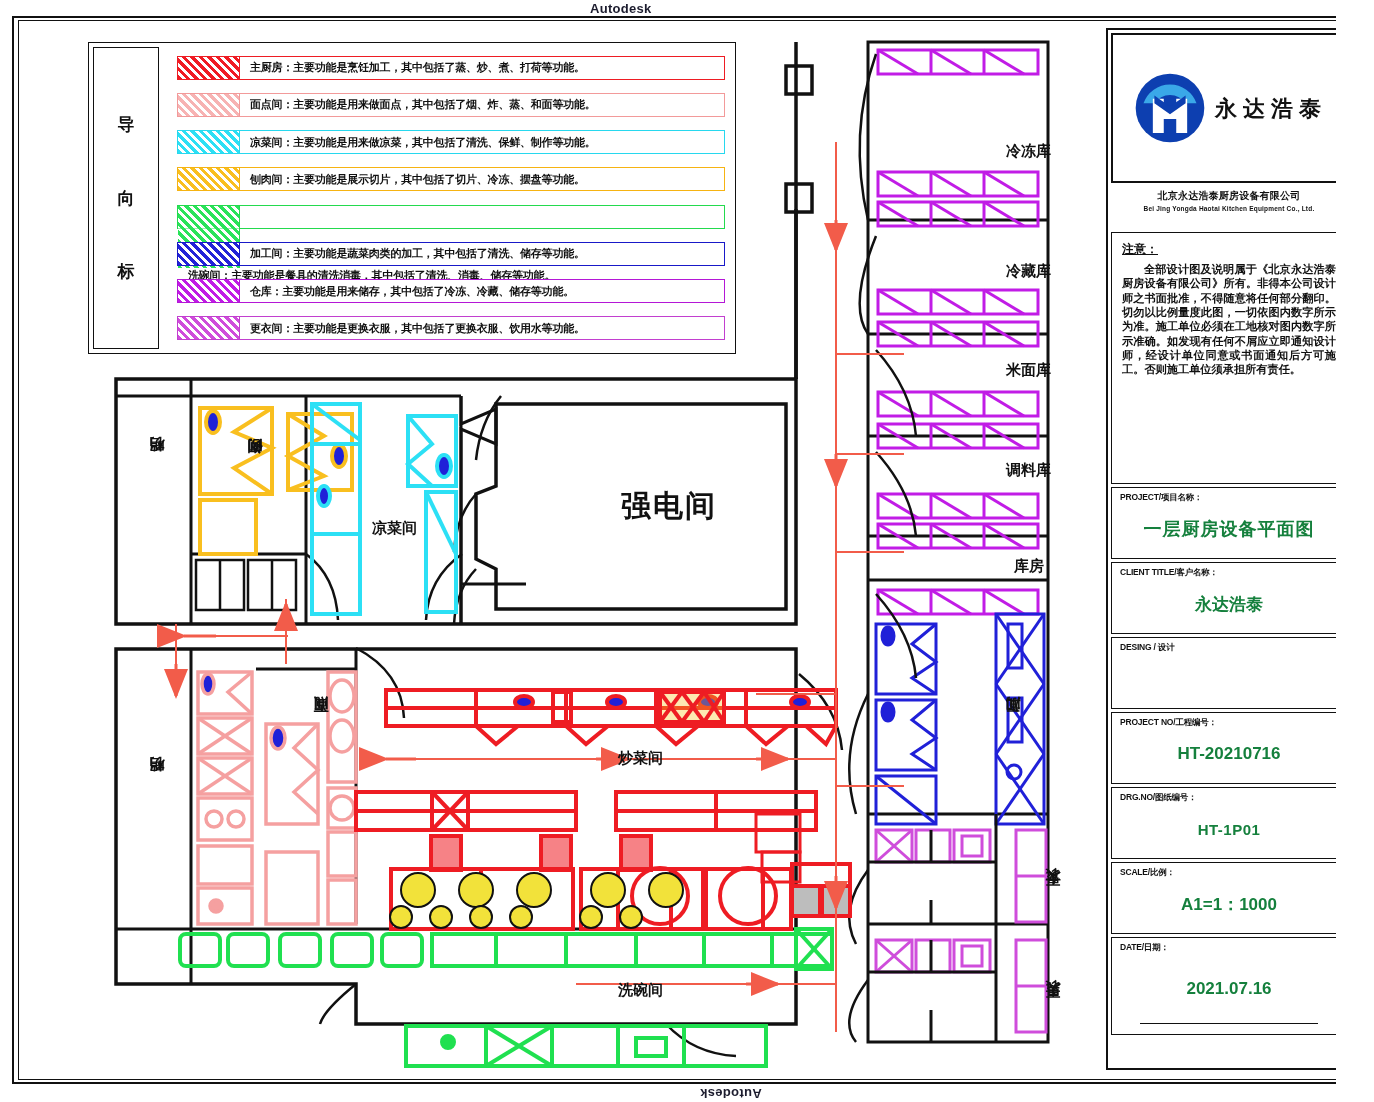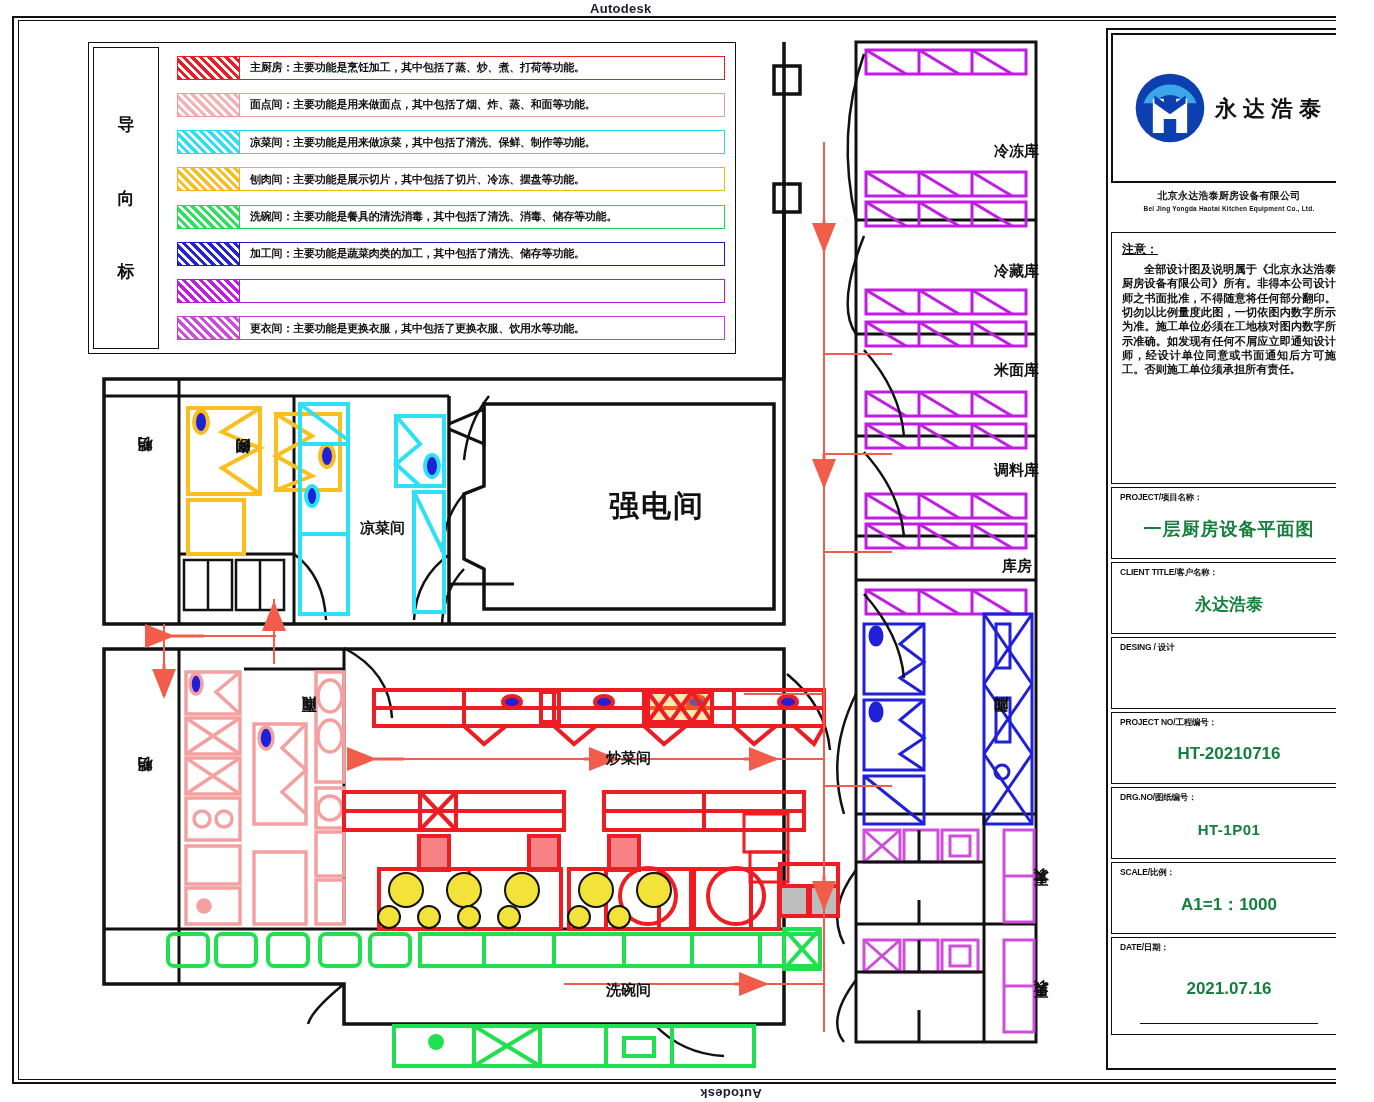--- a/index.html
+++ b/index.html
@@ -97,21 +97,21 @@
     font-size: 11px;
     font-weight: bold;
     color: #111;
     white-space: nowrap;
     letter-spacing: -0.2px;
   }
 
   
   .plan {
     position: absolute;
-    left: 44px; top: 24px;
+    left: 56px; top: 24px;
     width: 1040px; height: 1050px;
   }
   .plan svg { display: block; }
 
   .room-label {
     position: absolute;
     font-weight: bold;
     color: #111;
     white-space: nowrap;
     font-size: 15px;
@@ -232,30 +232,31 @@
           <div class="legend-text">面点间：主要功能是用来做面点，其中包括了烟、炸、蒸、和面等功能。</div>
         </div>
         <div class="legend-row" style="border-color: rgb(39, 216, 238);">
           <div class="legend-swatch" style="background: repeating-linear-gradient(45deg, rgb(44, 224, 245) 0px, rgb(44, 224, 245) 3px, rgba(255, 255, 255, 0.55) 3px, rgba(255, 255, 255, 0.55) 6px); border-right: 1px solid rgb(39, 216, 238);"></div>
           <div class="legend-text">凉菜间：主要功能是用来做凉菜，其中包括了清洗、保鲜、制作等功能。</div>
         </div>
         <div class="legend-row" style="border-color: rgb(246, 179, 18); font-family: Liberation Serif, serif;">
           <div class="legend-swatch" style="background: repeating-linear-gradient(45deg, rgb(249, 191, 31) 0px, rgb(249, 191, 31) 3px, rgba(255, 255, 255, 0.55) 3px, rgba(255, 255, 255, 0.55) 6px); border-right: 1px solid rgb(246, 179, 18);"></div>
           <div class="legend-text">刨肉间：主要功能是展示切片，其中包括了切片、冷冻、摆盘等功能。</div>
         </div>
-        <div class="legend-row" style="border-color: rgb(35, 218, 78);">
+        <div class="legend-row" style="border-color: rgb(35, 218, 78); flex-direction: column;">
           <div class="legend-swatch" style="background: repeating-linear-gradient(45deg, rgb(42, 227, 90) 0px, rgb(42, 227, 90) 3px, rgba(255, 255, 255, 0.55) 3px, rgba(255, 255, 255, 0.55) 6px); border-right: 1px solid rgb(35, 218, 78);"></div>
           <div class="legend-text">洗碗间：主要功能是餐具的清洗消毒，其中包括了清洗、消毒、储存等功能。</div>
         </div>
         <div class="legend-row" style="border-color: rgb(25, 25, 200);">
           <div class="legend-swatch" style="background: repeating-linear-gradient(45deg, rgb(35, 35, 216) 0px, rgb(35, 35, 216) 3px, rgba(255, 255, 255, 0.55) 3px, rgba(255, 255, 255, 0.55) 6px); border-right: 1px solid rgb(25, 25, 200);"></div>
           <div class="legend-text">加工间：主要功能是蔬菜肉类的加工，其中包括了清洗、储存等功能。</div>
         </div>
         <div class="legend-row" style="border-color: rgb(180, 23, 214);">
           <div class="legend-swatch" style="background: repeating-linear-gradient(45deg, rgb(193, 28, 230) 0px, rgb(193, 28, 230) 3px, rgba(255, 255, 255, 0.55) 3px, rgba(255, 255, 255, 0.55) 6px); border-right: 1px solid rgb(180, 23, 214);"></div>
+          <div class="legend-text">仓库：主要功能是用来储存，其中包括了冷冻、冷藏、储存等功能。</div>
         </div>
         <div class="legend-row" style="border-color: rgb(194, 63, 207);">
           <div class="legend-swatch" style="background: repeating-linear-gradient(45deg, rgb(207, 77, 219) 0px, rgb(207, 77, 219) 3px, rgba(255, 255, 255, 0.55) 3px, rgba(255, 255, 255, 0.55) 6px); border-right: 1px solid rgb(194, 63, 207);"></div>
           <div class="legend-text">更衣间：主要功能是更换衣服，其中包括了更换衣服、饮用水等功能。</div>
         </div>
       </div>
   </div>
 
   <div class="plan">
     <svg width="1040" height="1050" viewBox="0 0 1040 1050">

